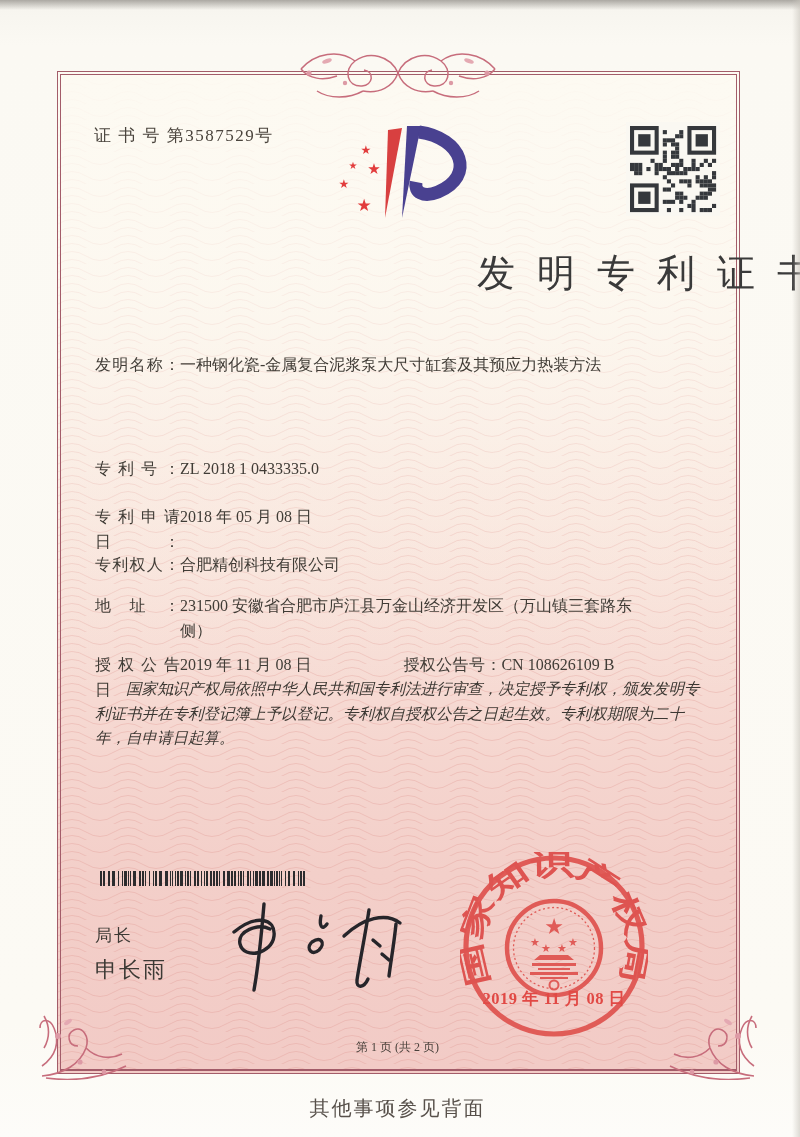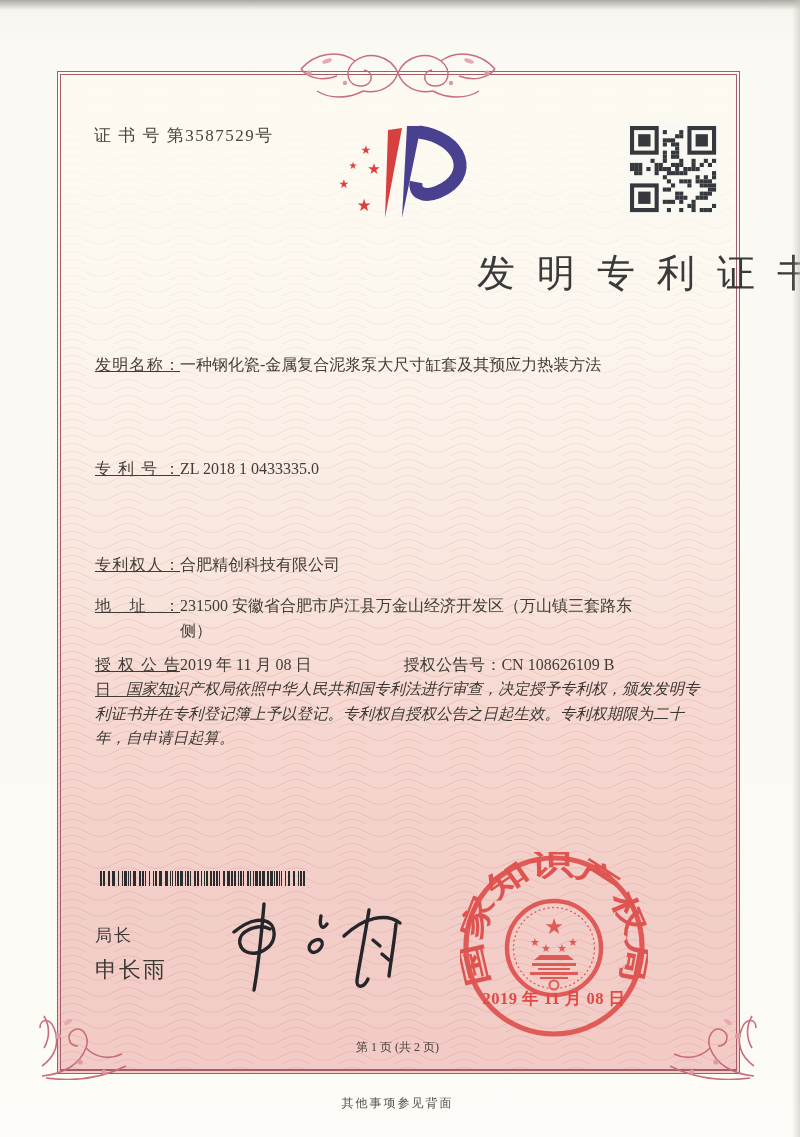--- a/index.html
+++ b/index.html
@@ -22,30 +22,30 @@
     background:linear-gradient(180deg,#fdfaf2 0%,#fbf3ea 25%,#f9e7de 45%,#f6d9d2 63%,#f3cfc9 80%,#f2cbc6 100%);}
   .waves{position:absolute;left:0;top:0;}
   .wave-fade{position:absolute;inset:0;
     background:linear-gradient(180deg,rgba(253,250,242,.95) 0%,rgba(253,250,242,.6) 22%,rgba(251,240,232,.3) 42%,rgba(250,235,225,0) 62%);}
   
   .abs{position:absolute;}
   .cert-no{left:94px;top:124px;font-size:17px;color:#4a443d;letter-spacing:1.5px;}
   .title{left:72px;top:248px;width:765px;text-align:right;font-size:38px;
     color:#3a3a3a;letter-spacing:22px;font-weight:500;}
   .row{position:absolute;left:95px;display:flex;font-size:16px;color:#403c36;line-height:25px;}
-  .row .lbl{width:85px;flex:none;text-align:justify;text-align-last:justify;text-decoration:underline;}
+  .row .lbl{width:85px;flex:none;text-align:justify;text-align-last:justify;}
   .row .val{}
   .row .val.wide{width:482px;}
   .row .lbl2{width:98px;flex:none;text-align:justify;text-align-last:justify;margin-left:92px;}
   .paras{left:95px;top:677px;width:614px;font-size:15.5px;line-height:24.6px;color:#3c3833;font-style:italic;}
   .paras p{margin:0;text-indent:2em;}
   .officer-title{left:95px;top:924px;font-size:17px;color:#3d3a35;letter-spacing:2px;}
   .officer-name{left:95px;top:955px;font-size:22px;color:#3d3a35;letter-spacing:2px;}
   .page-info{left:57px;top:1039px;width:681px;text-align:center;font-size:12px;color:#4a423c;}
-  .back-note{left:57px;top:1095px;width:681px;text-align:center;font-size:12px;color:#57504a;letter-spacing:2px;}
+  .back-note{left:57px;top:1095px;width:681px;text-align:center;font-size:20px;color:#57504a;letter-spacing:2px;}
   .sig{left:216px;top:896px;}
   .seal{left:460px;top:852px;}
   .barcode{left:100px;top:871px;}
   .qr{left:626px;top:122px;}
   .logo{left:326px;top:114px;}
   .orn-top{left:287px;top:43px;}
   .orn-bl{left:36px;top:988px;}
   .orn-br{left:660px;top:988px;}
 </style>
 </head>
@@ -239,20 +239,24 @@
   <div class="abs title">发明专利证书</div>
 
   <div class="row" style="top:352px;">
     <span class="lbl">发明名称：</span>
     <span class="val">一种钢化瓷-金属复合泥浆泵大尺寸缸套及其预应力热装方法</span>
   </div>
   <div class="row" style="top:456px;">
     <span class="lbl">专利号：</span>
     <span class="val">ZL 2018 1 0433335.0</span>
   </div>
+  <div class="row" style="top:504px;">
+    <span class="lbl">专利申请日：</span>
+    <span class="val">2018 年 05 月 08 日</span>
+  </div>
   <div class="row" style="top:552px;">
     <span class="lbl">专利权人：</span>
     <span class="val">合肥精创科技有限公司</span>
   </div>
   <div class="row" style="top:593px;">
     <span class="lbl">地址：</span>
     <span class="val wide">231500 安徽省合肥市庐江县万金山经济开发区（万山镇三套路东侧）</span>
   </div>
   <div class="row" style="top:652px;">
     <span class="lbl">授权公告日：</span>

